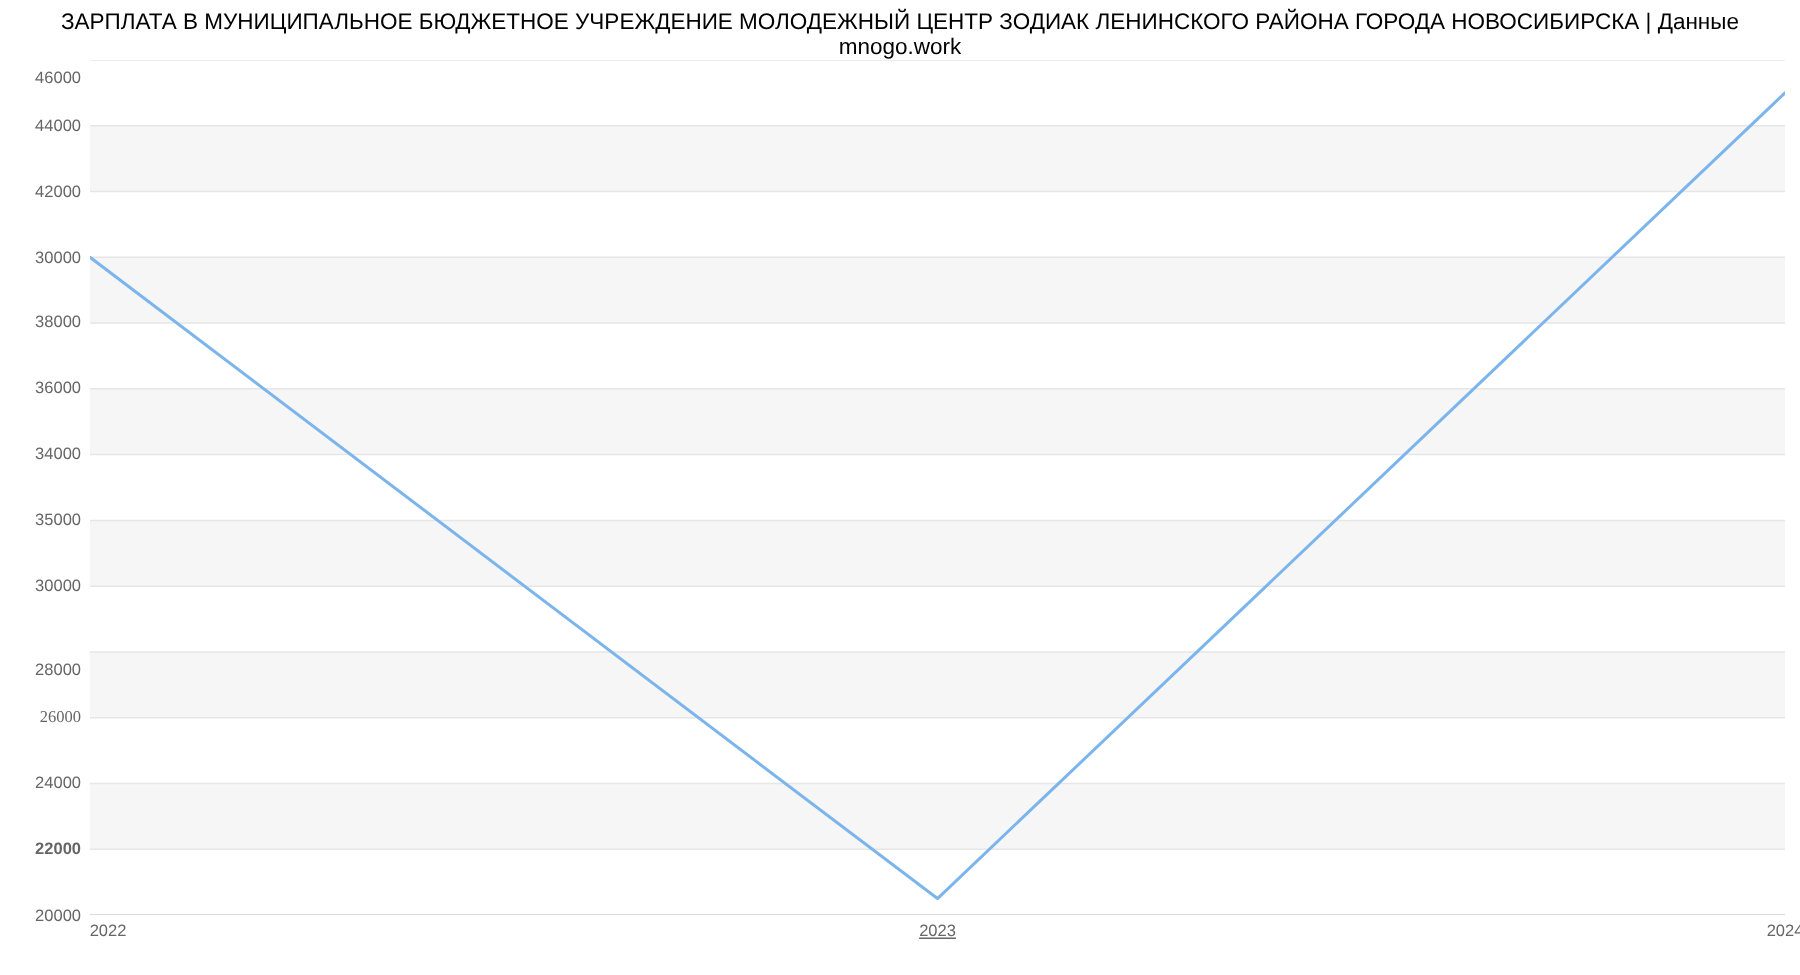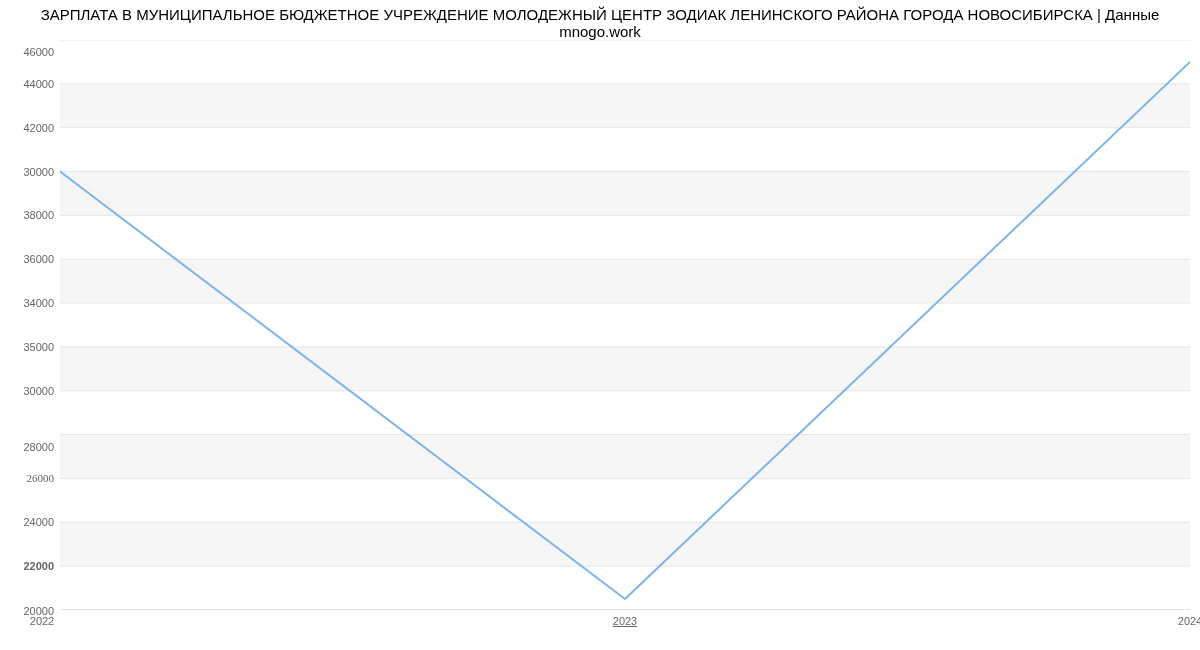--- a/index.html
+++ b/index.html
@@ -99,17 +99,17 @@
   <div class="y-tick-label" style="top: 390.769px;">30000</div>
   <div class="y-tick-label" style="top: 346.923px;">35000</div>
   <div class="y-tick-label" style="top: 303.077px;">34000</div>
   <div class="y-tick-label" style="top: 259.231px;">36000</div>
   <div class="y-tick-label" style="top: 215.385px;">38000</div>
   <div class="y-tick-label" style="top: 171.538px;">30000</div>
   <div class="y-tick-label" style="top: 127.692px;">42000</div>
   <div class="y-tick-label" style="top: 83.8462px;">44000</div>
   <div class="y-tick-label" style="top: 40px; margin-top: 12px;">46000</div>
 
-  <div class="x-tick-label" style="left: 42px;">2022</div>
+  <div class="x-tick-label" style="left: 72px;">2022</div>
   <div class="x-tick-label" style="left: 625px; text-decoration: underline;">2023</div>
   <div class="x-tick-label" style="left: 1190px;">2024</div>
 
 </div>
 
 </body></html>

